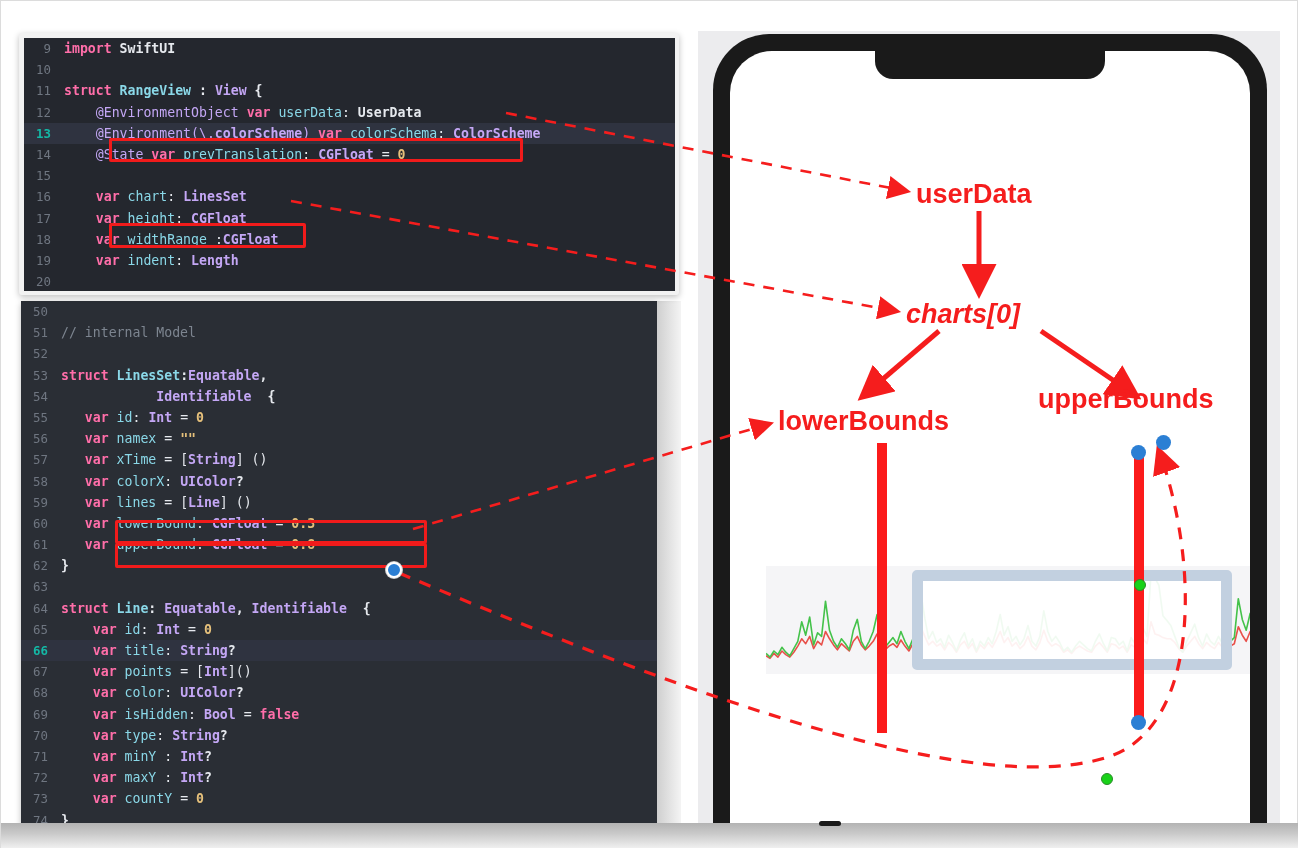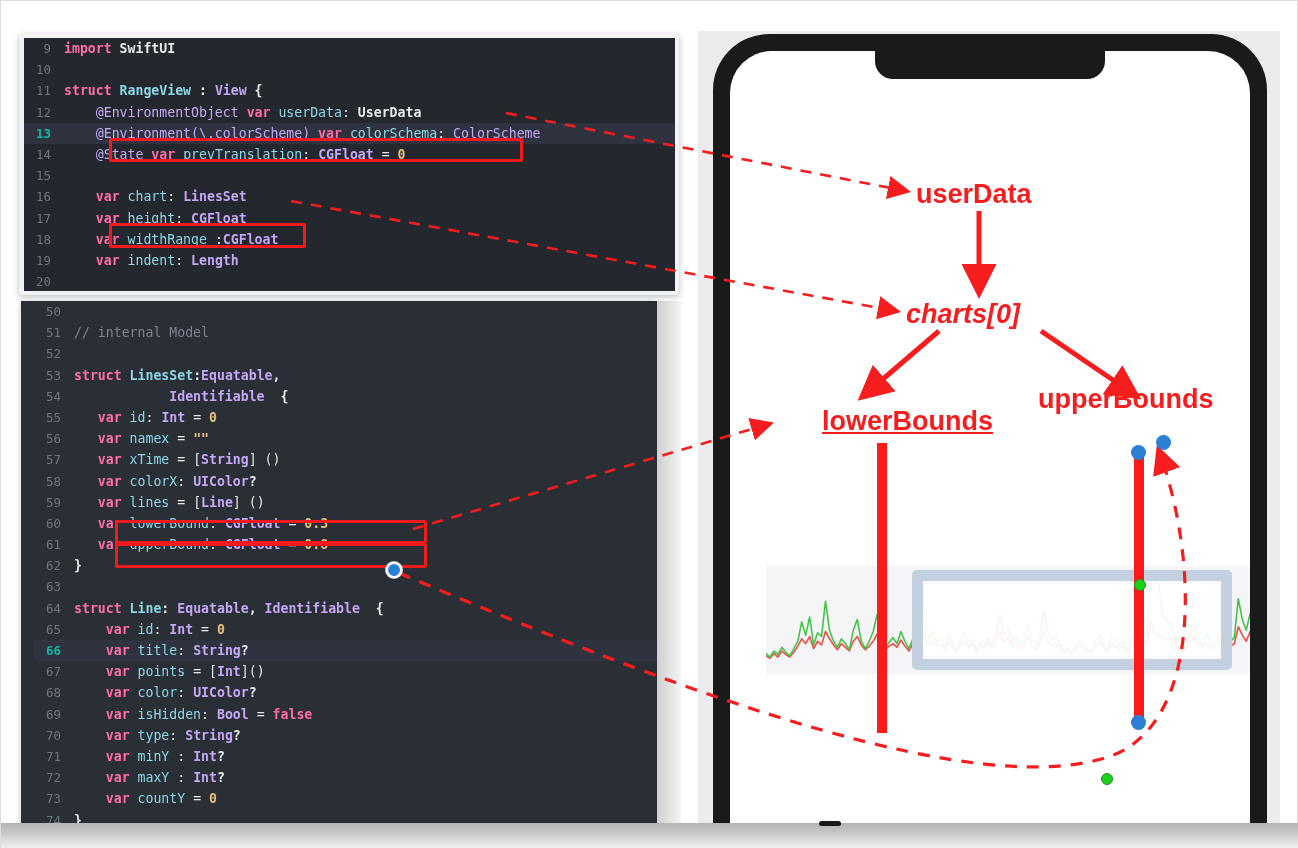--- a/index.html
+++ b/index.html
@@ -40,21 +40,21 @@
   }
   .editor {
     width: 100%; height: 100%;
     background: #24272e;
     overflow: hidden;
     position: relative;
     font-family: "DejaVu Sans Mono", "Liberation Mono", monospace;
     font-size: 13.2px;
     line-height: 21.2px;
   }
-  #code-window-bottom .editor { background: #2a2e35; padding-left: 13px; }
+  #code-window-bottom .editor { background: #2a2e35; }
 
   .code-line {
     display: flex;
     white-space: pre;
     height: 21.2px;
     align-items: center;
   }
   .code-line.hl { background: #2f3340; }
   .ln {
     width: 40px;
@@ -63,21 +63,21 @@
     padding-right: 13px;
     color: #6f7681;
     font-size: 12.4px;
     user-select: none;
   }
   .code-line.hl .ln { color: #14b8a6; font-weight: bold; }
   .src { white-space: pre; }
 
   
   .kw   { color: #ff6ea9; font-weight: bold; }
-  .typ  { color: #c4a7f5; }
+  .typ  { color: #c4a7f5; font-weight: bold; }
   .id   { color: #8ad8e8; }
   .idw  { color: #e6e9ee; }
   .attr { color: #c4a7f5; }
   .num  { color: #e5c07b; }
   .str  { color: #e5c07b; }
   .cmt  { color: #7d8590; }
   .pln  { color: #e6e9ee; }
   .bld  { font-weight: bold; }
 
   
@@ -184,21 +184,21 @@
     position: absolute;
     color: #f51d1d;
     font-weight: bold;
     font-size: 27px;
     font-family: "Liberation Sans", sans-serif;
     white-space: nowrap;
     z-index: 26;
   }
   #label-userdata    { left: 915px; top: 178px; }
   #label-charts      { left: 905px; top: 298px; font-style: italic; }
-  #label-lowerbounds { left: 821px; top: 405px; text-decoration: underline; }
+  #label-lowerbounds { left: 777px; top: 405px; }
   #label-upperbounds { left: 1037px; top: 383px; text-align: right; }
 
   .bound-bar {
     position: absolute;
     width: 10px;
     background: #fb1b1b;
     z-index: 26;
   }
   #bar-lower { left: 876px; top: 442px; height: 290px; }
   #bar-upper { left: 1133px; top: 451px; height: 271px; }

